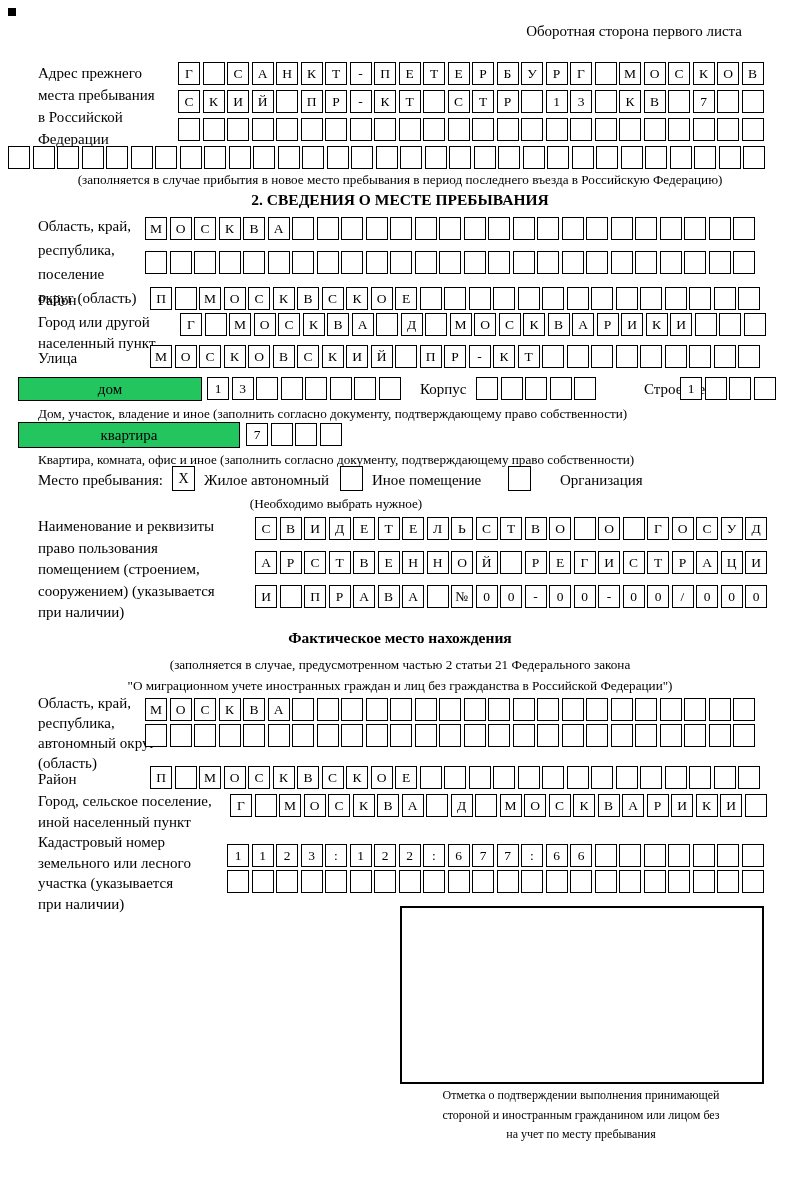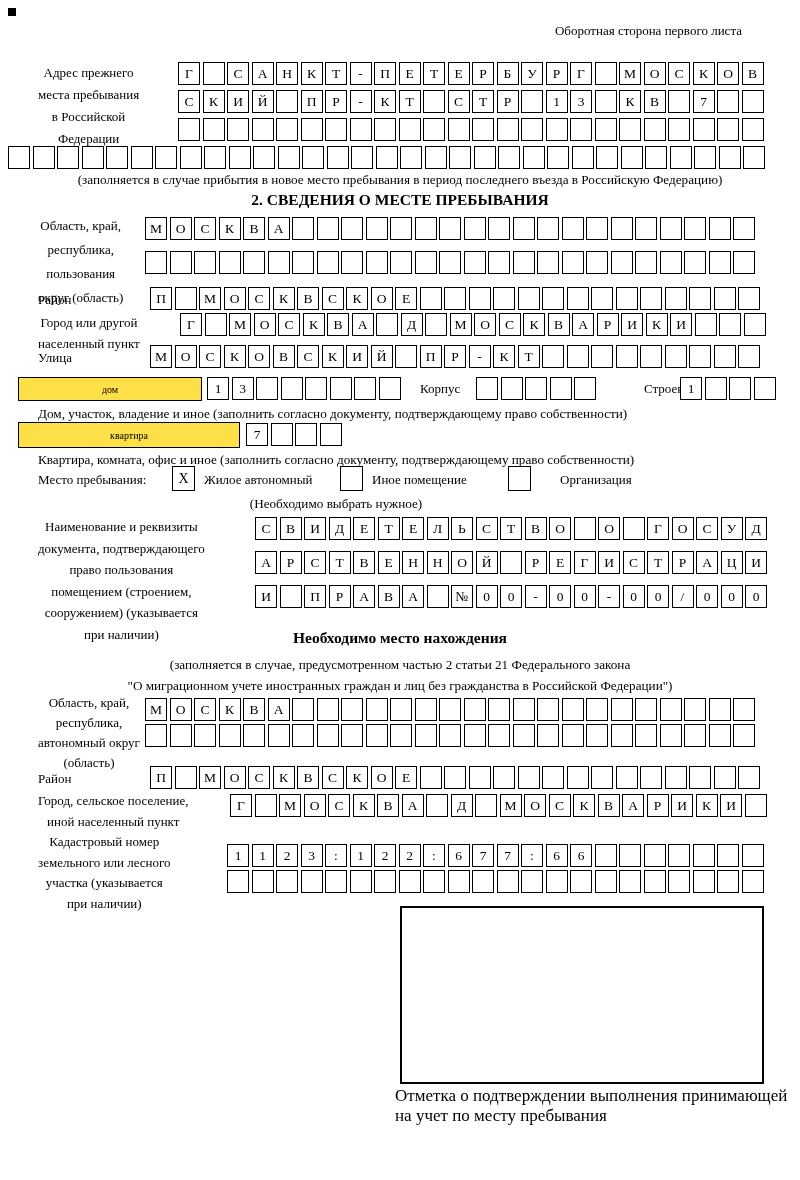--- a/index.html
+++ b/index.html
@@ -1,33 +1,33 @@
 <!DOCTYPE html>
 <html><head>
 <meta charset="utf-8">
 <style>
   html,body{margin:0;padding:0;}
   body{width:800px;height:1180px;background:#fff;color:#000;
        font-family:"Liberation Serif","DejaVu Serif",serif;position:relative;overflow:hidden;}
   .abs{position:absolute;}
-  .label{font-size:13px;line-height:22px;white-space:nowrap;text-align:center;}
+  .label{font-size:15px;line-height:22px;white-space:nowrap;}
   .note{font-size:13.2px;white-space:nowrap;}
   .title{font-weight:bold;font-size:15.5px;white-space:nowrap;font-family:Liberation Serif, serif;}
   .center{width:800px;left:0;text-align:center;}
   .cellrow{position:absolute;display:flex;column-gap:2.5px;}
   .cell{flex:0 0 auto;width:20px;height:21px;border:1.5px solid #000;background:#fff;
         display:flex;align-items:center;justify-content:center;
         font-size:13.5px;line-height:1;}
-  .wbox{position:absolute;border:1.7px solid #000;background:#fde047;
-        display:flex;align-items:center;justify-content:center;font-size:10px;}
+  .wbox{position:absolute;border:1.7px solid #000;background:#22c55e;
+        display:flex;align-items:center;justify-content:center;font-size:15px;}
   .checkbox{position:absolute;width:21px;height:23px;border:1.7px solid #000;background:#fff;
         display:flex;align-items:center;justify-content:center;font-size:14px;}
   .lines div{white-space:nowrap;}
   .stamp-box{position:absolute;border:2px solid #000;background:#fff;}
-  .caption{font-size:17px;line-height:19.5px;}
+  .caption{font-size:12px;line-height:19.5px;text-align:center;}
   .artifact{position:absolute;background:#000;}
 </style>
 </head>
 <body>
 
 <div class="artifact" style="left:8px;top:8px;width:8px;height:8px;"></div>
 
 <div class="abs label" style="top:20px;right:58px;">Оборотная сторона первого листа</div>
 
 <div class="abs label lines" style="left:38px;top:62px;">
@@ -147,21 +147,21 @@
     <span class="cell"></span>
     <span class="cell"></span>
   </div>
 <div class="abs note center" style="top:172px;">(заполняется в случае прибытия в новое место пребывания в период последнего въезда в Российскую Федерацию)</div>
 
 <div class="abs title center" style="top:191px;">2. СВЕДЕНИЯ О МЕСТЕ ПРЕБЫВАНИЯ</div>
 
 <div class="abs label lines" style="left:38px;top:214px;line-height:24px;">
     <div>Область, край,</div>
     <div>республика,</div>
-    <div>пользования</div>
+    <div>поселение</div>
     <div>округ (область)</div>
   </div>
 <div class="cellrow" style="left:145px;top:217px;">
     <span class="cell">М</span>
     <span class="cell">О</span>
     <span class="cell">С</span>
     <span class="cell">К</span>
     <span class="cell">В</span>
     <span class="cell">А</span>
     <span class="cell"></span>
@@ -342,21 +342,20 @@
 <div class="checkbox" style="left:172px;top:466px;">X</div>
 <div class="abs label" style="left:204px;top:469px;">Жилое автономный</div>
 <div class="checkbox" style="left:340px;top:466px;"></div>
 <div class="abs label" style="left:372px;top:469px;">Иное помещение</div>
 <div class="checkbox" style="left:508px;top:466px;"></div>
 <div class="abs label" style="left:560px;top:469px;">Организация</div>
 <div class="abs note" style="left:36px;top:496px;width:600px;text-align:center;">(Необходимо выбрать нужное)</div>
 
 <div class="abs label lines" style="left:38px;top:516px;line-height:21.5px;">
     <div>Наименование и реквизиты</div>
-    <div>документа, подтверждающего</div>
     <div>право пользования</div>
     <div>помещением (строением,</div>
     <div>сооружением) (указывается</div>
     <div>при наличии)</div>
   </div>
 <div class="cellrow" style="left:255px;top:517px;">
     <span class="cell">С</span>
     <span class="cell">В</span>
     <span class="cell">И</span>
     <span class="cell">Д</span>
@@ -418,21 +417,21 @@
     <span class="cell">0</span>
     <span class="cell">-</span>
     <span class="cell">0</span>
     <span class="cell">0</span>
     <span class="cell">/</span>
     <span class="cell">0</span>
     <span class="cell">0</span>
     <span class="cell">0</span>
   </div>
 
-<div class="abs title center" style="top:629px;">Необходимо место нахождения</div>
+<div class="abs title center" style="top:629px;">Фактическое место нахождения</div>
 <div class="abs note lines center" style="top:654px;line-height:21px;text-align:center;">
     <div>(заполняется в случае, предусмотренном частью 2 статьи 21 Федерального закона</div>
     <div>"О миграционном учете иностранных граждан и лиц без гражданства в Российской Федерации")</div>
   </div>
 
 <div class="abs label lines" style="left:38px;top:693px;line-height:20px;">
     <div>Область, край,</div>
     <div>республика,</div>
     <div>автономный округ</div>
     <div>(область)</div>
@@ -601,14 +600,15 @@
     <span class="cell"></span>
     <span class="cell"></span>
     <span class="cell"></span>
     <span class="cell"></span>
     <span class="cell"></span>
   </div>
 
 <div class="stamp-box" style="left:400px;top:906px;width:360px;height:174px;"></div>
 <div class="abs caption lines" style="left:395px;top:1086px;width:372px;">
     <div>Отметка о подтверждении выполнения принимающей</div>
+    <div>стороной и иностранным гражданином или лицом без</div>
     <div>на учет по месту пребывания</div>
   </div>
 
 </body></html>

